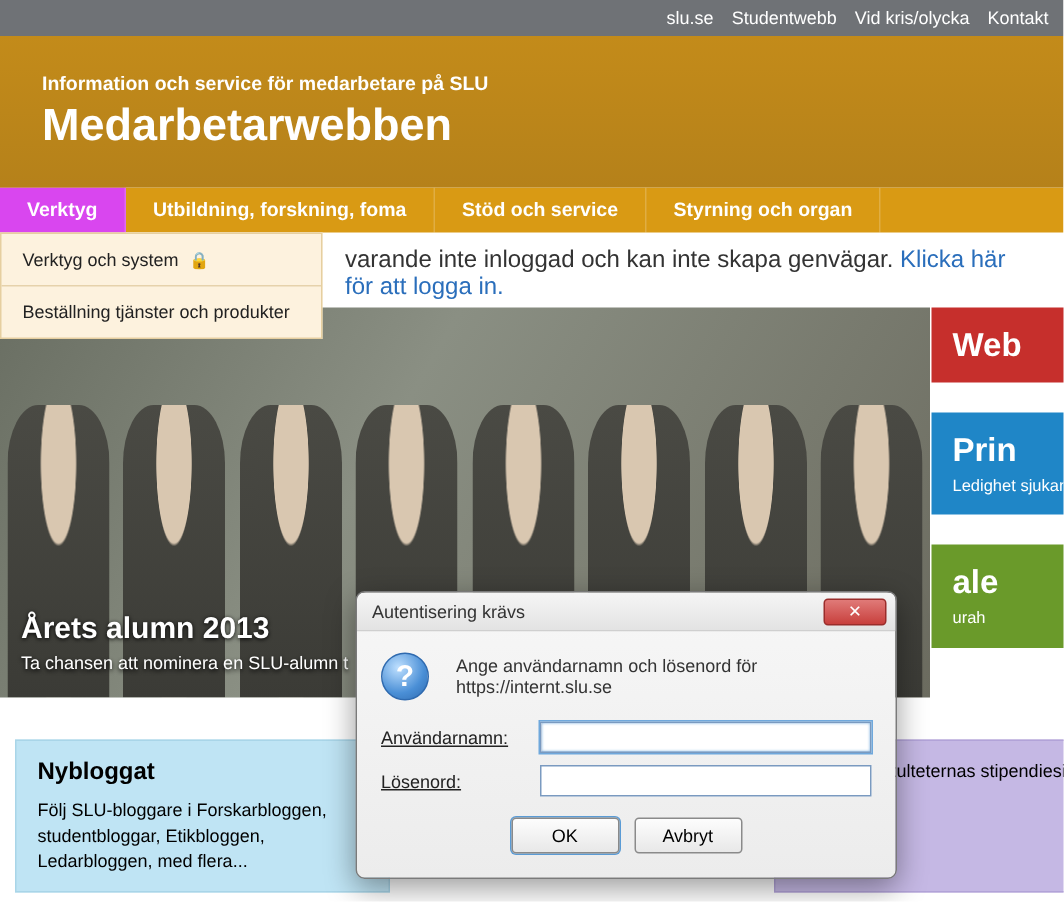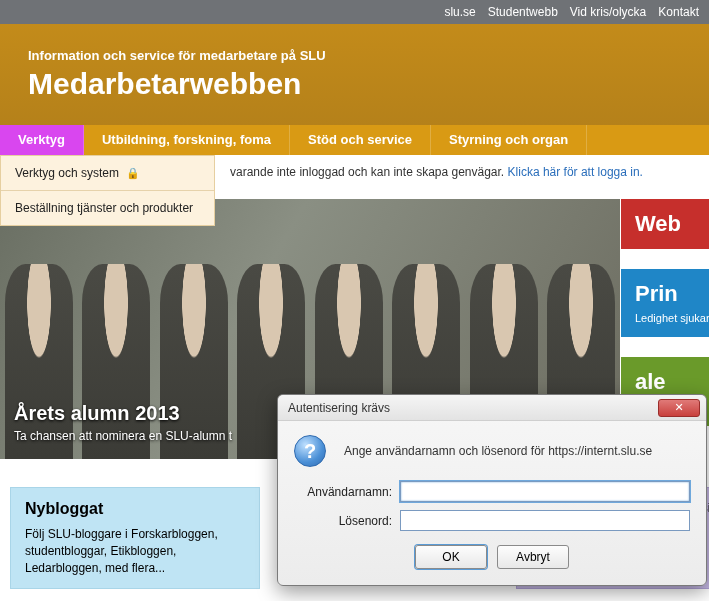--- a/index.html
+++ b/index.html
@@ -88,22 +88,22 @@
     border-bottom: 1px solid #e6d2ab;
     font-size: 12px;
     color: #222;
     cursor: pointer;
   }
   .dropdown-item:last-child { border-bottom: none; }
   .lock-icon { display: inline-block; margin-left: 4px; font-size: 11px; }
 
   
   .login-hint {
-    padding: 10px 18px 20px 230px;
-    font-size: 12px;
+    padding: 10px 18px 4px 230px;
+    font-size: 16px;
     color: #333;
   }
   .login-hint a { color: #2a6ebb; text-decoration: none; }
 
   
   .hero {
     position: relative;
     width: 100%;
     height: 260px;
   }
@@ -179,27 +179,26 @@
   .card.middle p { color: #333; }
 
   
   .dialog-wrapper {
     position: absolute;
     left: 237px;
     top: 394px;
     z-index: 20;
   }
   .dialog {
-    width: 430px;
+    width: 361px;
     background: linear-gradient(#f7f7f7, #ececec);
     border: 1px solid #7a7a7a;
     border-radius: 6px;
     box-shadow: 0 6px 20px rgba(0,0,0,0.4);
     font-size: 12px;
-    margin-left: 40px;
   }
   .dialog-titlebar {
     height: 26px;
     display: flex;
     align-items: center;
     justify-content: space-between;
     padding: 0 6px 0 10px;
     background: linear-gradient(#f5f5f5, #e3e3e3);
     border-bottom: 1px solid #cfcfcf;
     border-radius: 6px 6px 0 0;
@@ -242,23 +241,23 @@
     flex-shrink: 0;
   }
   .dialog-msg { color: #333; }
   .field-row {
     display: flex;
     align-items: center;
     margin-bottom: 8px;
   }
   .field-label {
     width: 106px;
-    text-align: right;
     padding-right: 8px;
     color: #222;
+    text-decoration: underline;
   }
   .field-input {
     flex: 1;
     height: 21px;
     border: 1px solid #7a9ac0;
     background: #fff;
     padding: 0 4px;
     font-size: 12px;
   }
   .field-input.focus {

